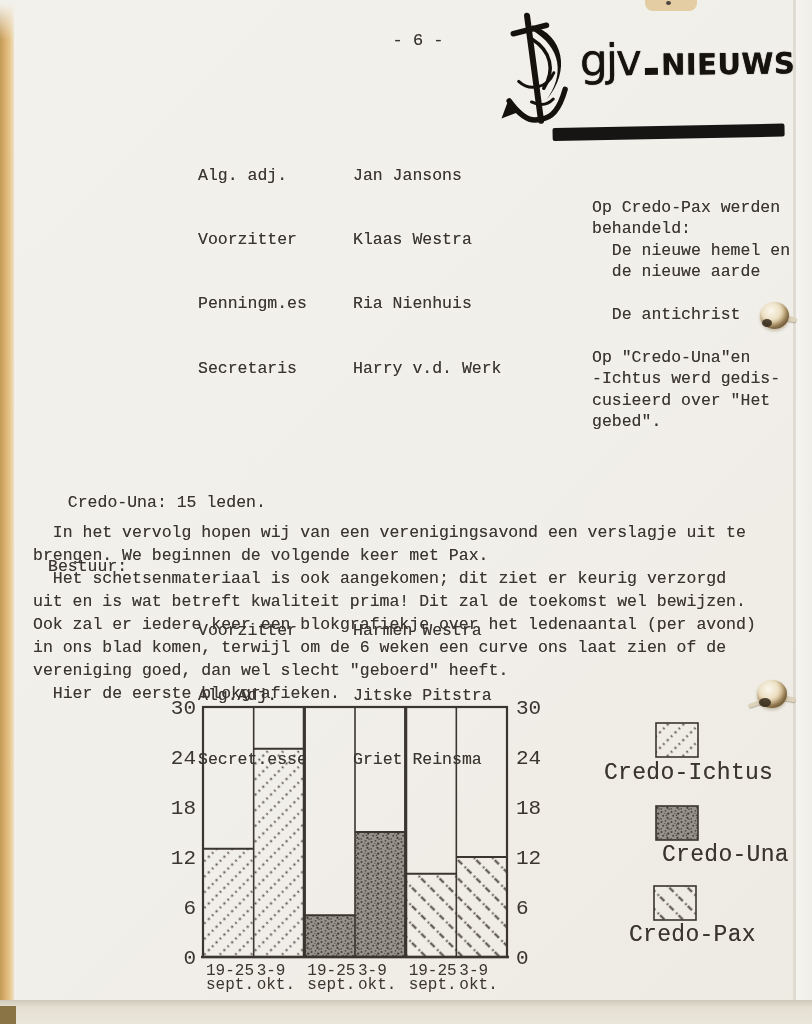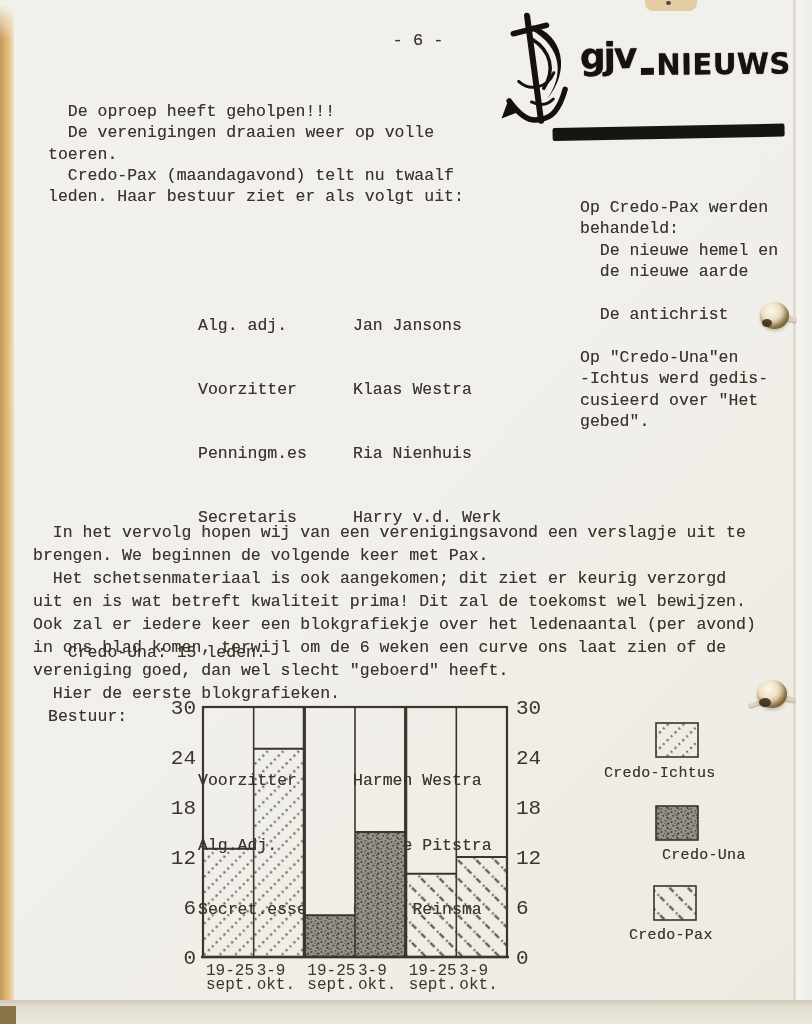--- a/index.html
+++ b/index.html
@@ -24,43 +24,43 @@
   .bottom-corner{left:0;top:1006px;width:16px;height:18px;background:#8a7344;}
   .corner-patch{left:645px;top:0;width:52px;height:11px;background:#dfc28b;
      border-radius:0 0 8px 8px;opacity:.75;}
   .corner-speck{left:666px;top:1px;width:5px;height:4px;background:#4a4540;border-radius:50%;}
   
   .pagenum{left:358px;top:30px;width:120px;text-align:center;font-size:17px;}
   
   .logo-wrap{left:492px;top:8px;width:300px;height:140px;transform:rotate(-0.6deg);}
   .logo-text{position:absolute;left:88px;top:30px;display:flex;align-items:flex-start;
      font-family:"DejaVu Sans","Liberation Sans",sans-serif;color:#16130f;}
-  .logo-gjv{font-size:36px;font-weight:bold;line-height:1;letter-spacing:-2px;
+  .logo-gjv{font-size:44px;font-weight:normal;line-height:1;letter-spacing:-2px;
      text-shadow:0 0 1px #16130f;}
   .logo-dash{width:13px;height:7px;background:#16130f;margin:30px 3px 0 5px;}
   .logo-nieuws{font-size:29px;font-weight:bold;letter-spacing:0.5px;margin-top:10px;
      text-shadow:0 0 1px #16130f;}
   .logo-underline{position:absolute;left:60px;top:118px;width:232px;height:13px;
      background:#171513;border-radius:2px;transform:rotate(-0.5deg);}
   
   .main-col{left:48px;top:58px;width:520px;}
   .heading{white-space:pre;height:21.4px;}
   .boardwrap{position:relative;}
   .bestuur{position:absolute;left:0;top:0;white-space:pre;}
   .brow{margin-left:150px;height:21.4px;white-space:pre;}
   .role{display:inline-block;width:155px;}
   .mt7{margin-top:6px;}
   
-  .sidebar{left:580px;top:197px;width:212px;}
+  .sidebar{left:592px;top:197px;width:212px;}
   
   .bodypara{left:33px;top:521px;width:762px;line-height:23px;}
   
   .chart-svg{left:150px;top:690px;}
   .chart-svg text{font-family:"Liberation Mono","DejaVu Sans Mono",monospace;fill:#3a352e;}
-  .legend-label{font-size:15px;letter-spacing:0.3px;}
+  .legend-label{font-size:23px;letter-spacing:0.3px;}
   
   .fastener{border-radius:50%;
      background:radial-gradient(circle at 38% 32%,#faf6ec 0%,#eee2c6 35%,#d8bd8e 60%,#a98c5c 85%,#7d6236 100%);
      box-shadow:inset -3px -4px 5px rgba(60,42,16,.55), 0 2px 3px rgba(120,100,60,.35);}
   .fastener-tail{position:absolute;background:#ddd3bd;border-radius:3px;
      box-shadow:0 1px 1px rgba(100,85,55,.4);}
   .fastener-dark{position:absolute;width:10px;height:8px;border-radius:50%;
      background:#33291a;opacity:.85;}
 </style>
 </head>
@@ -94,25 +94,20 @@
     </svg>
     <div class="logo-text">
       <span class="logo-gjv">gjv</span>
       <span class="logo-dash"></span>
       <span class="logo-nieuws">NIEUWS</span>
     </div>
     <div class="logo-underline"></div>
   </div>
 
   <div class="abs typew main-col">
-    <div>  De oproep heeft geholpen!!!
-  De verenigingen draaien weer op volle
-toeren.
-  Credo-Pax (maandagavond) telt nu twaalf
-leden. Haar bestuur ziet er als volgt uit:</div>
 
     <div class="boardwrap">
       <div class="brow"><span class="role">Alg. adj.</span><span>Jan Jansons</span></div>
       <div class="brow"><span class="role">Voorzitter</span><span>Klaas Westra</span></div>
       <div class="brow"><span class="role">Penningm.es</span><span>Ria Nienhuis</span></div>
       <div class="brow"><span class="role">Secretaris</span><span>Harry v.d. Werk</span></div>
     </div>
 
     <div class="heading mt7">  Credo-Una: 15 leden.</div>
     <div class="boardwrap">

